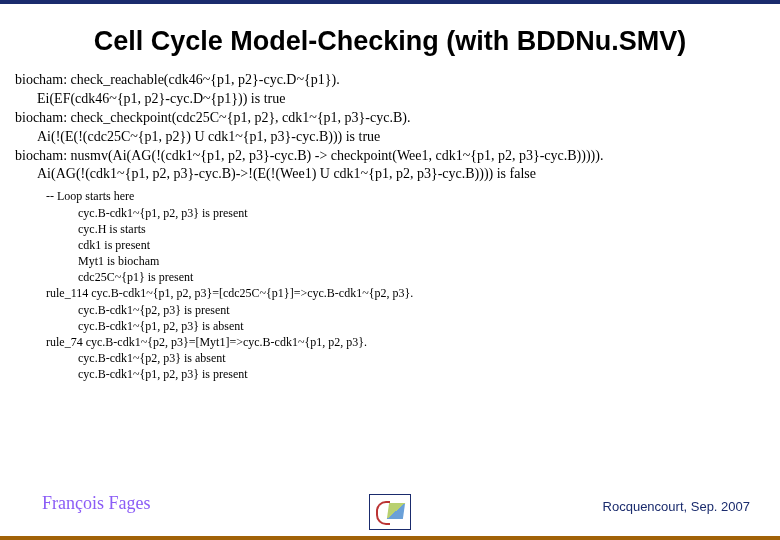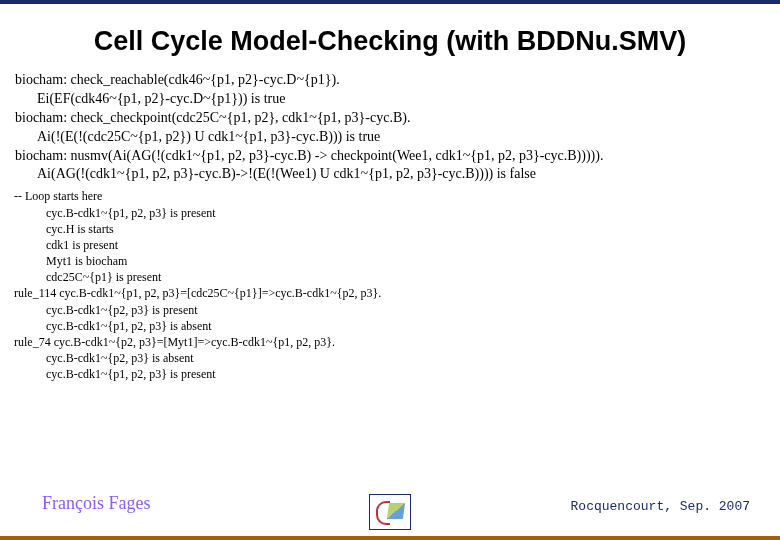--- a/index.html
+++ b/index.html
@@ -31,42 +31,42 @@
   }
   .content {
     padding: 0 30px 0 15px;
     font-size: 14px;
     line-height: 1.35;
     color: #000;
   }
   .content .line { white-space: pre; }
   .content .indent1 { padding-left: 22px; }
   .trace {
-    padding: 4px 30px 0 14px;
+    padding: 4px 30px 0 46px;
     font-size: 12px;
     line-height: 1.35;
     color: #000;
   }
   .trace .tline { white-space: pre; }
   .trace .ti1 { padding-left: 32px; }
   .footer-left {
     position: absolute;
     left: 42px;
     bottom: 22px;
     font-size: 18px;
     color: #8b5cf6;
     font-family: "Times New Roman", serif;
   }
   .footer-right {
     position: absolute;
     right: 30px;
     bottom: 22px;
     font-size: 13px;
     color: #1a2b6d;
-    font-family: Liberation Mono, monospace;
+    font-family: Liberation Sans, sans-serif;
   }
   .logo {
     position: absolute;
     left: 50%;
     bottom: 6px;
     transform: translateX(-50%);
     width: 42px;
     height: 36px;
     background: #fff;
     border: 1px solid #1a2b6d;

